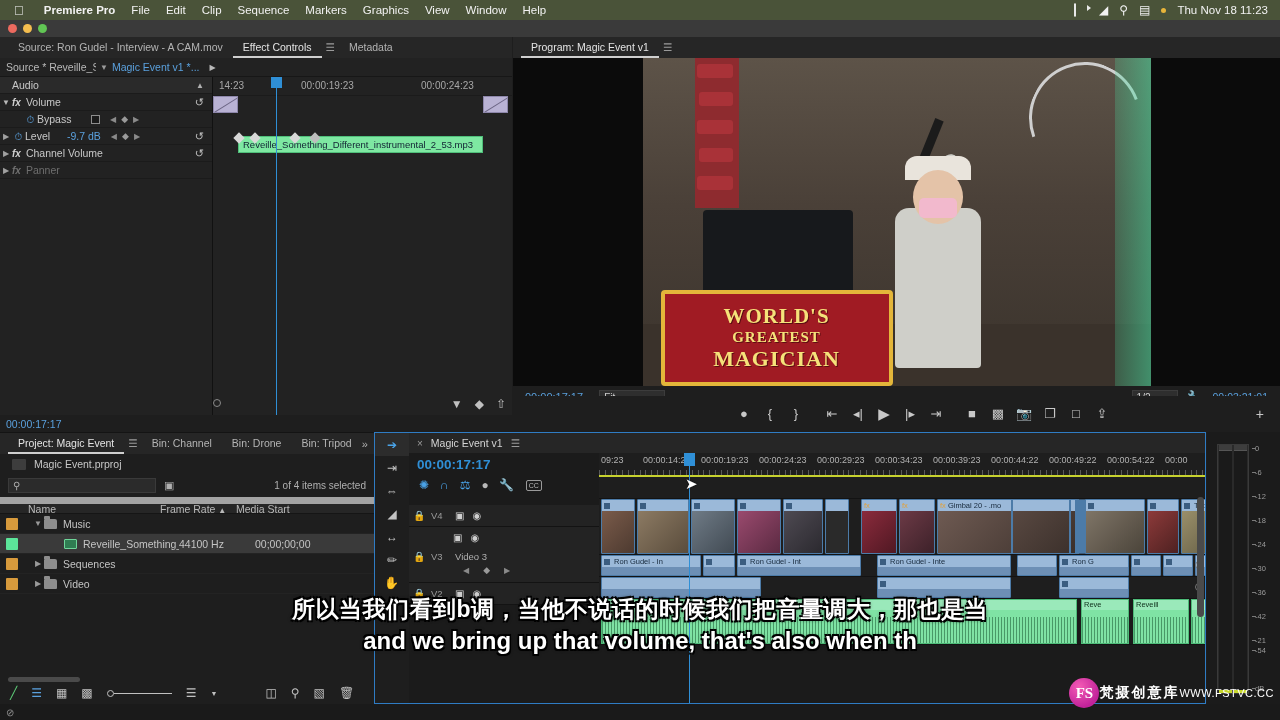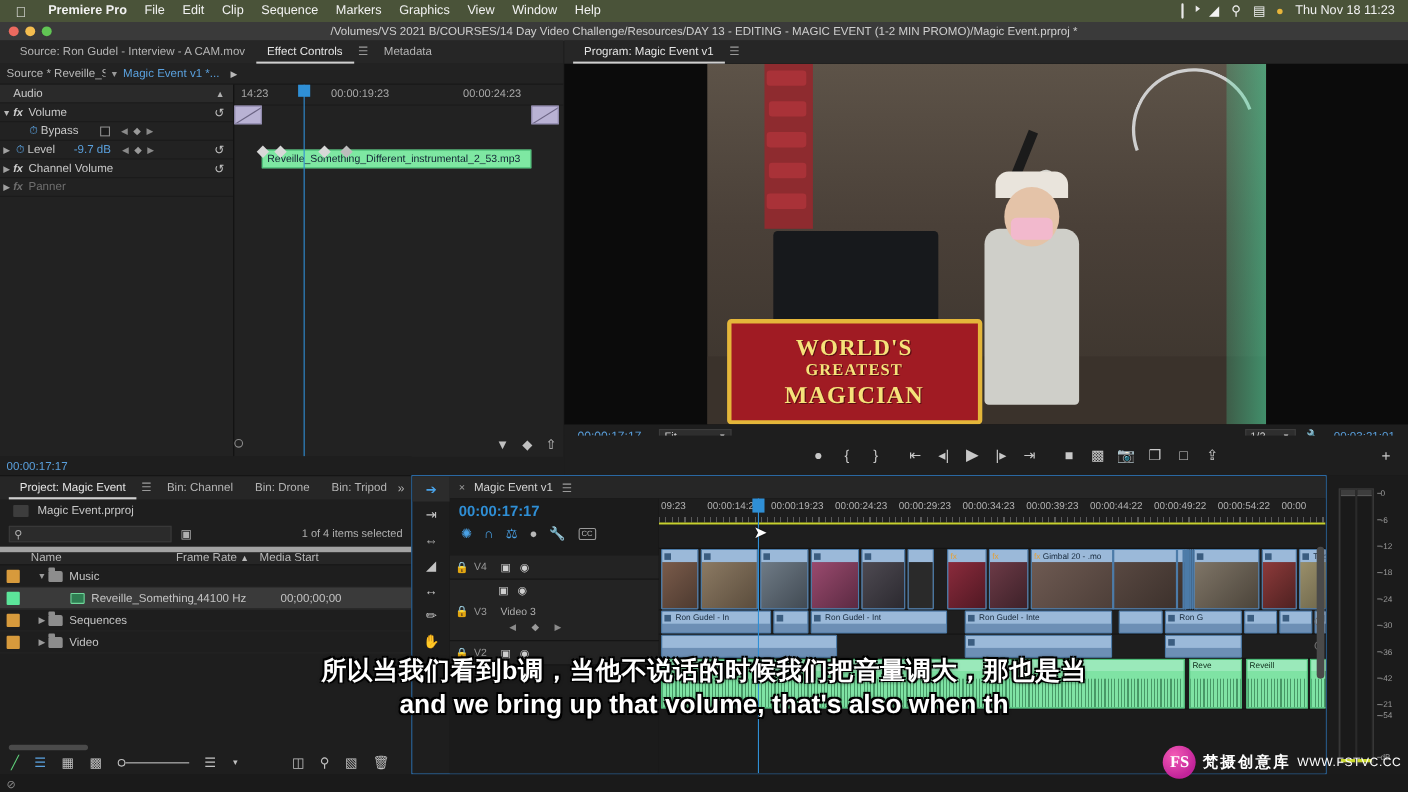--- a/index.html
+++ b/index.html
@@ -125,22 +125,22 @@
   
   #proj-panel { left: 0; top: 415px; width: 374px; height: 305px; background: #1e1e1e; }
   .proj-tcrow { height: 18px; font-size: 10.5px; color: #5aa0dd; padding-left: 6px; line-height: 18px;
                 background: #1e1e1e; border-bottom:1px solid #141414;}
   .proj-name { height: 20px; display:flex; align-items:center; gap: 8px; font-size: 10.5px; color: #c8c8c8; padding-left: 12px;}
   .pj-icon { width: 14px; height: 11px; background:#3d3d3d; border-radius:1px; }
   .proj-search { height: 23px; display:flex; align-items:center; gap: 8px; padding: 0 8px; font-size: 10.5px; }
   .searchbox { flex: 0 0 148px; height: 15px; background: #2b2b2b; border: 1px solid #3a3a3a; display:flex; align-items:center; }
   .sicon { color: #b0b0b0; font-size: 10px; padding: 0 4px; }
   .sel-count { margin-left: auto; color: #b0b0b0; font-size: 10px; }
-  .list-head { height: 17px; display:flex; align-items:flex-end; font-size: 10.5px; color: #b8b8b8;
-               background: #262626; border-top: 5px solid #a3a3a3; border-bottom: 1px solid #151515;}
+  .list-head { height: 17px; display:flex; align-items:center; font-size: 10.5px; color: #b8b8b8;
+               background: #262626; border-top: 7px solid #a3a3a3; border-bottom: 1px solid #151515;}
   .list-head .c1 { padding-left: 28px; width: 160px; }
   .list-head .c2 { width: 76px; }
   .list-head .c3 { width: 80px; }
   .lrow { height: 20px; display:flex; align-items:center; font-size: 10.5px; color: #c4c4c4; border-bottom: 1px solid #232323; }
   .lrow.sel { background: #3a3a3a; }
   .swatch { width: 12px; height: 12px; margin-left: 6px; border-radius: 1px; }
   .disc { width: 12px; text-align:center; color: #9a9a9a; font-size: 8px; }
   .folder { width: 13px; height: 10px; background: #8d8d8d; border-radius: 1px 2px 1px 1px; position:relative; margin-right: 6px;}
   .folder:before { content:""; position:absolute; top:-3px; left:0; width:6px; height:3px; background:#8d8d8d; border-radius:1px 1px 0 0;}
   .mediaicon { width: 13px; height: 10px; background:#2f7d52; border:1px solid #6fd69a; margin-right:6px; border-radius:1px;}
@@ -211,21 +211,21 @@
   
   #subs { position:absolute; left: 0; top: 596px; width: 1280px; text-align:center; pointer-events:none; z-index:90; }
   #subs div { color:#fff; font-weight: bold; line-height: 1.18;
               text-shadow: -1.6px -1.6px 0 #000, 1.6px -1.6px 0 #000, -1.6px 1.6px 0 #000, 1.6px 1.6px 0 #000,
                            0 0 4px #000; }
   .sub-cn { font-size: 23px; letter-spacing: 0.5px; }
   .sub-en1 { font-size: 24px; margin-top: 4px; }
   .sub-en2 { font-size: 24px; margin-top: 4px; }
 
   
-  #wm { position:absolute; right: 6px; top: 678px; display:flex; align-items:center; gap: 6px; z-index: 95; }
+  #wm { position:absolute; right: 6px; top: 678px; display:flex; align-items:center; z-index: 95; }
   .wm-badge { width: 30px; height: 30px; border-radius: 50%;
               background: radial-gradient(circle at 35% 30%, #f45bb5, #c2239a 70%);
               color:#fff; font-weight:bold; font-size: 15px; display:flex; align-items:center; justify-content:center;
               font-family: "Liberation Serif", serif; }
   .wm-cn { color:#fff; font-size: 14px; font-weight: bold; letter-spacing: 2px; }
   .wm-url { color:#fff; font-size: 11px; letter-spacing: 0.5px; }
 
   
   .curtain { position:absolute; left: 52px; top: 0; width: 44px; height: 150px; background:#8e2b2f; }
   .stripe { position:absolute; background:#a93238; }
@@ -274,21 +274,20 @@
       <span class="txt">Thu Nov 18  11:23</span>
     </span>
   </div>
 
   <div class="titlebar">
     <span class="tl-lights">
       <span class="lt r"></span>
       <span class="lt y"></span>
       <span class="lt g"></span>
     </span>
-    <span class="tl-path">/Volumes/VS 2021 B/COURSES/14 Day Video Challenge/Resources/DAY 13 - EDITING - MAGIC EVENT (1-2 MIN PROMO)/Magic Event.prproj *</span>
   </div>
 
   <div class="panel" id="fx-panel">
     <div class="panel-tabs">
       <span class="ptab">Source: Ron Gudel - Interview - A CAM.mov</span>
       <span class="ptab active">Effect Controls</span>
       <span class="ptab menu">☰</span>
       <span class="ptab">Metadata</span>
     </div>
 

